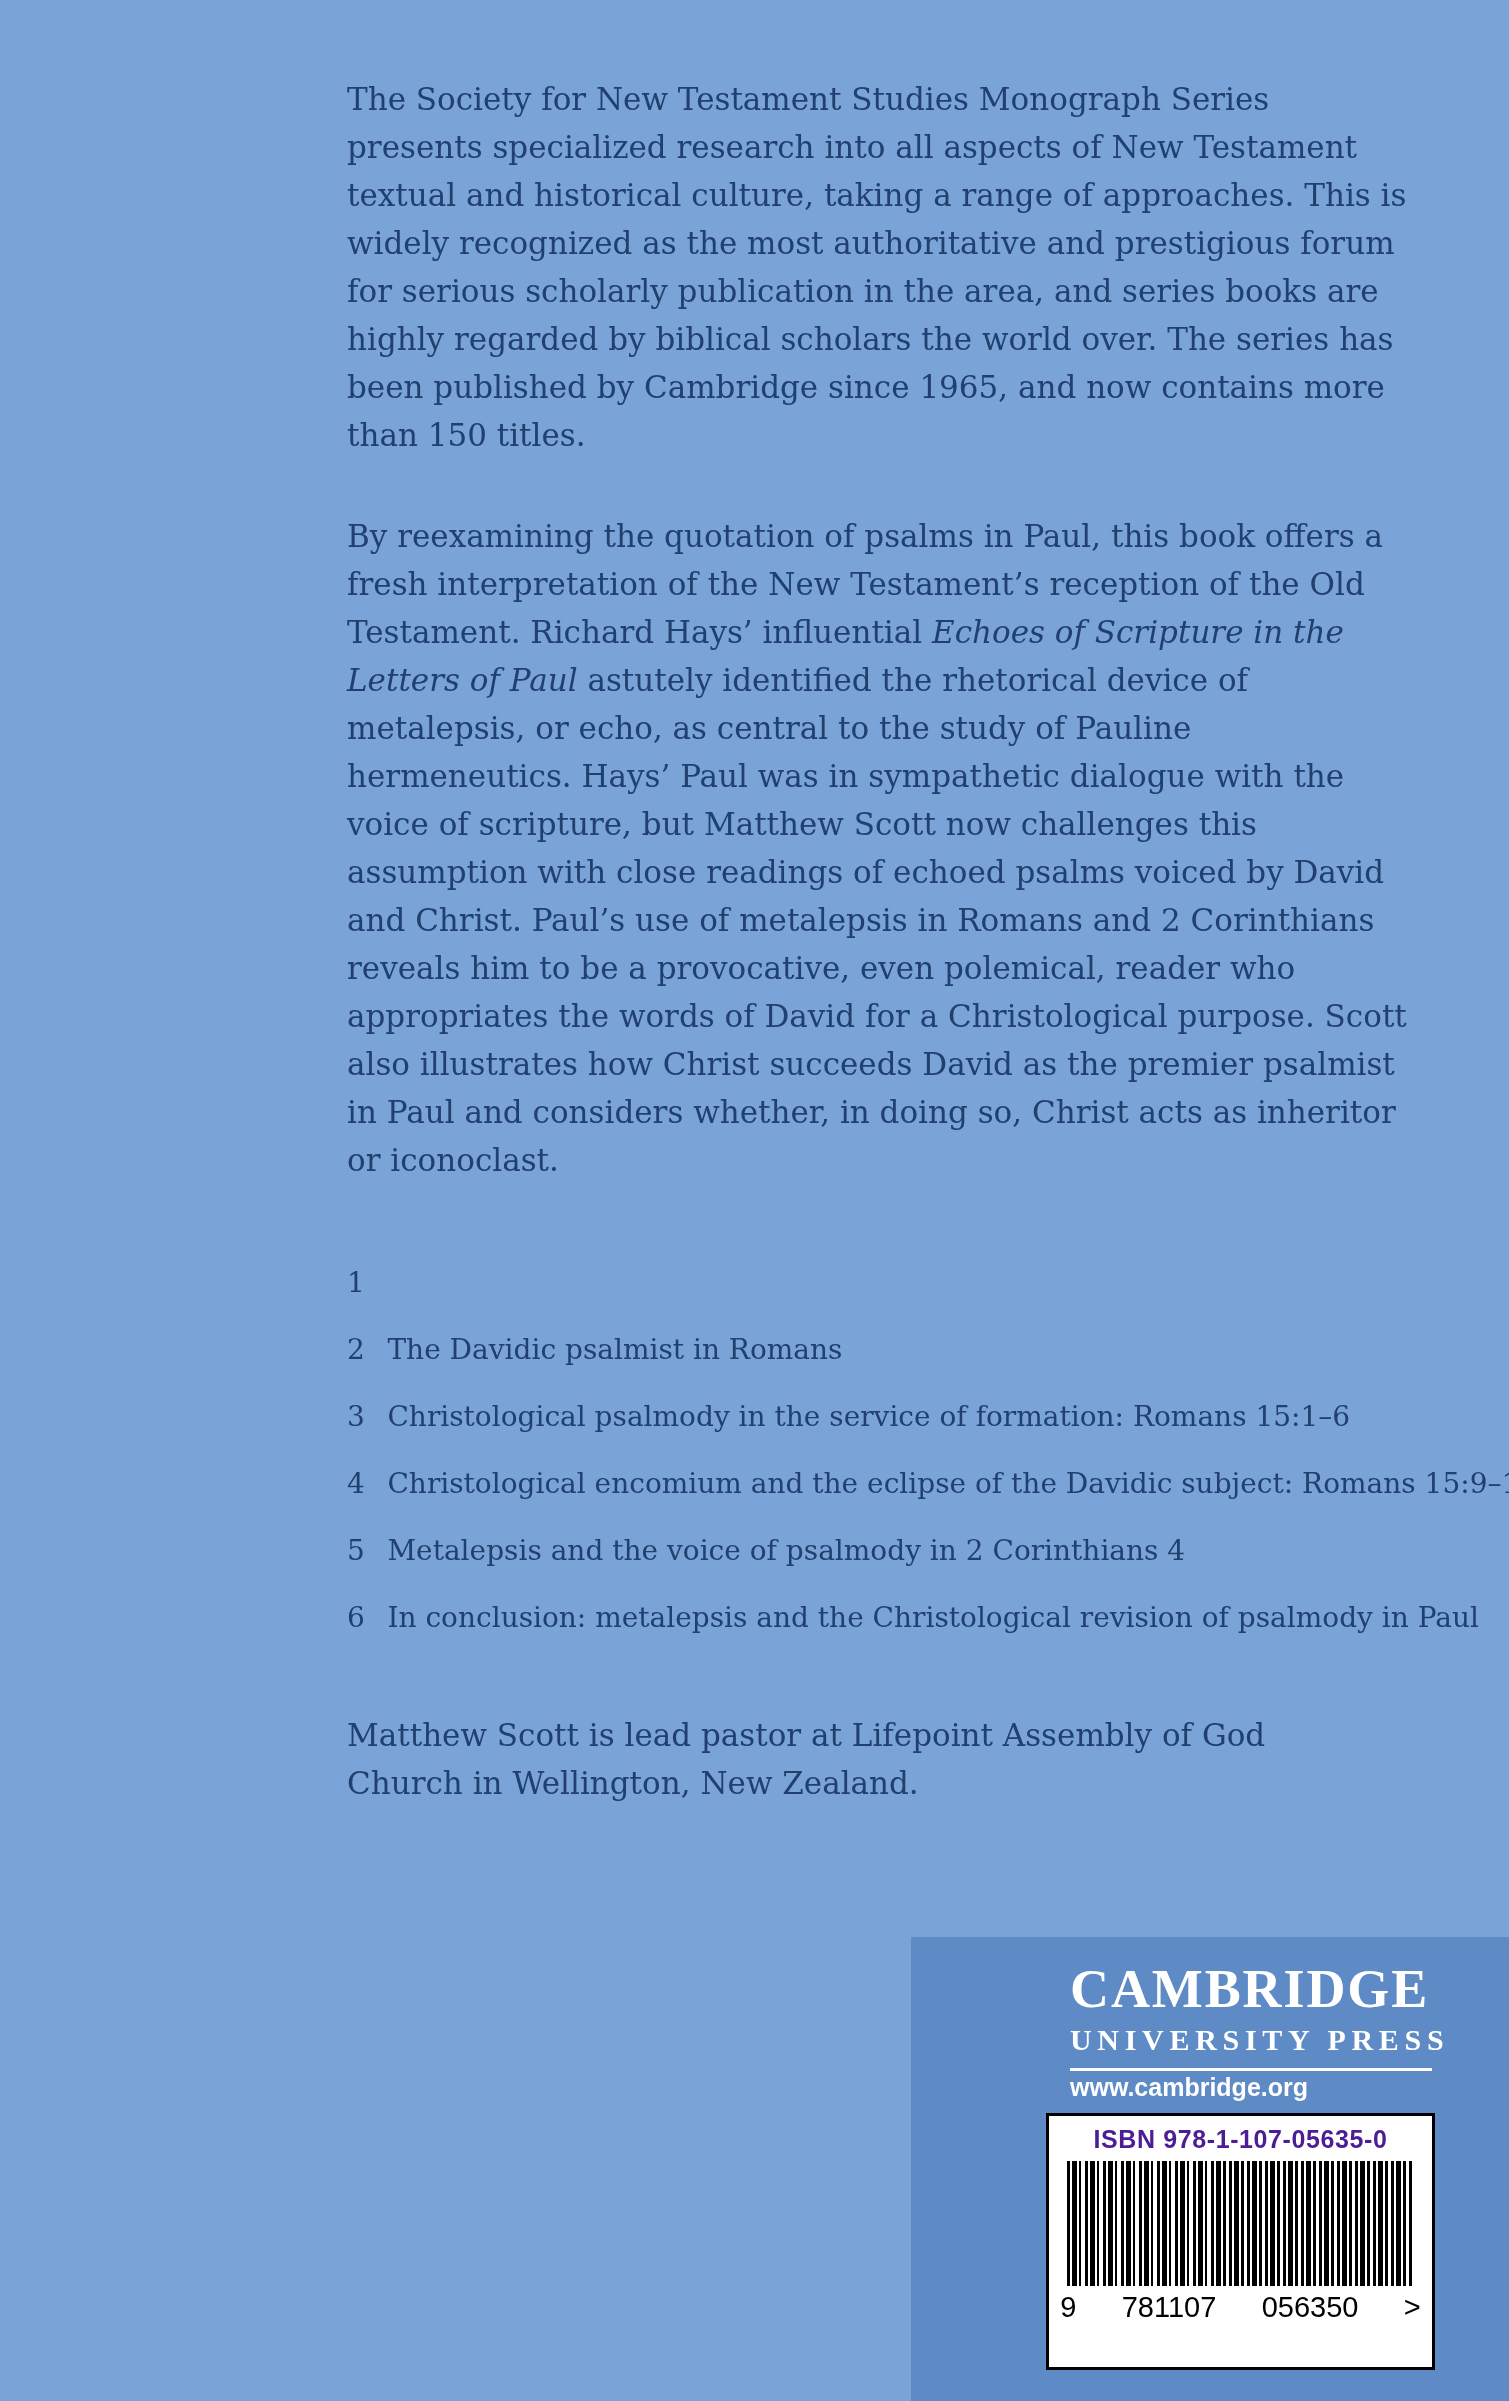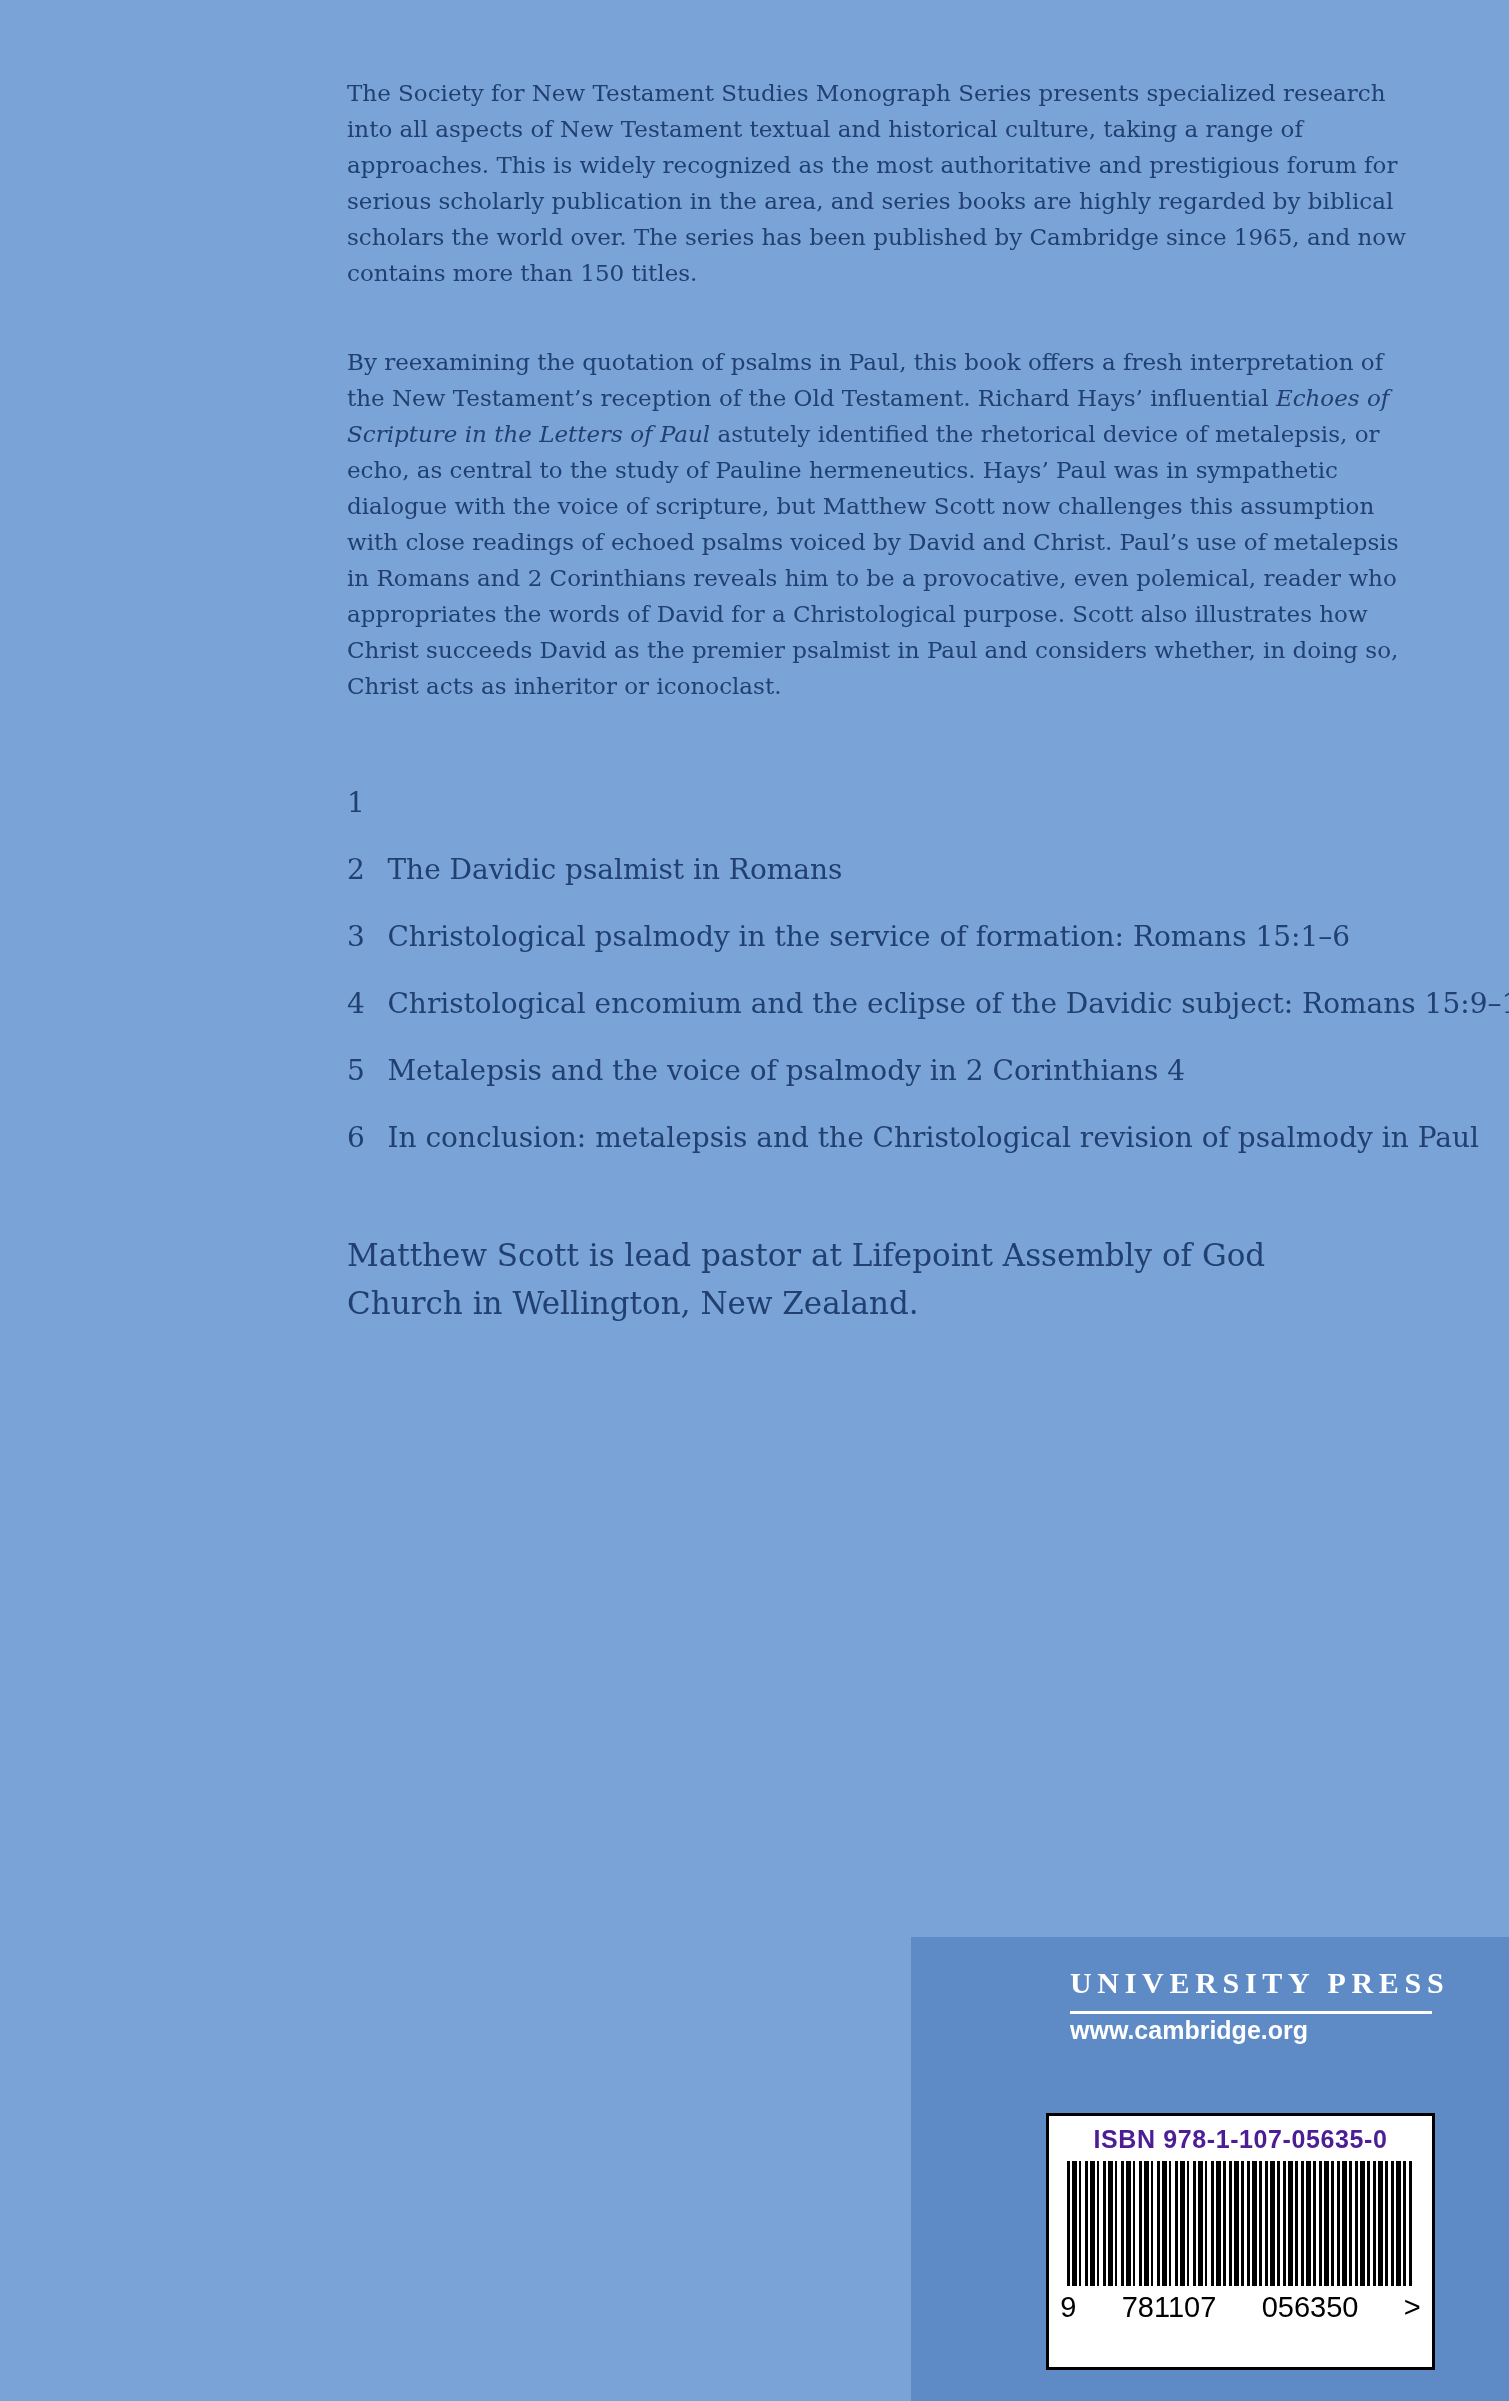--- a/index.html
+++ b/index.html
@@ -15,22 +15,22 @@
     color: #21406f;
     overflow: hidden;
   }
   .text-col {
     position: absolute;
     left: 347px;
     top: 75px;
     width: 1063px;
   }
   .para {
-    font-size: 23px;
-    line-height: 36px;
+    font-size: 31px;
+    line-height: 48px;
     margin: 0 0 0 0;
     text-align: left;
   }
   .para + .para {
     margin-top: 53px;
   }
   .italic { font-style: italic; }
   .contents-section {
     margin-top: 81px;
   }
@@ -178,20 +178,21 @@
         <span class="num">6</span>
         <span class="title">In conclusion: metalepsis and the Christological revision of psalmody in Paul</span>
       </div>
     </div>
 
     <p class="para author-note">Matthew Scott is lead pastor at Lifepoint Assembly of God Church in Wellington, New Zealand.</p>
 
   </div>
 
   <div class="publisher-panel">
+    <div class="pub-name">CAMBRIDGE</div>
     <div class="pub-division">UNIVERSITY PRESS</div>
     <div class="pub-rule"></div>
     <div class="pub-site">www.cambridge.org</div>
   </div>
 
   <div class="barcode-box">
     <div class="isbn-text">ISBN 978-1-107-05635-0</div>
     <div class="barcode-bars"></div>
     <div class="barcode-digits">
       <span>9</span>

